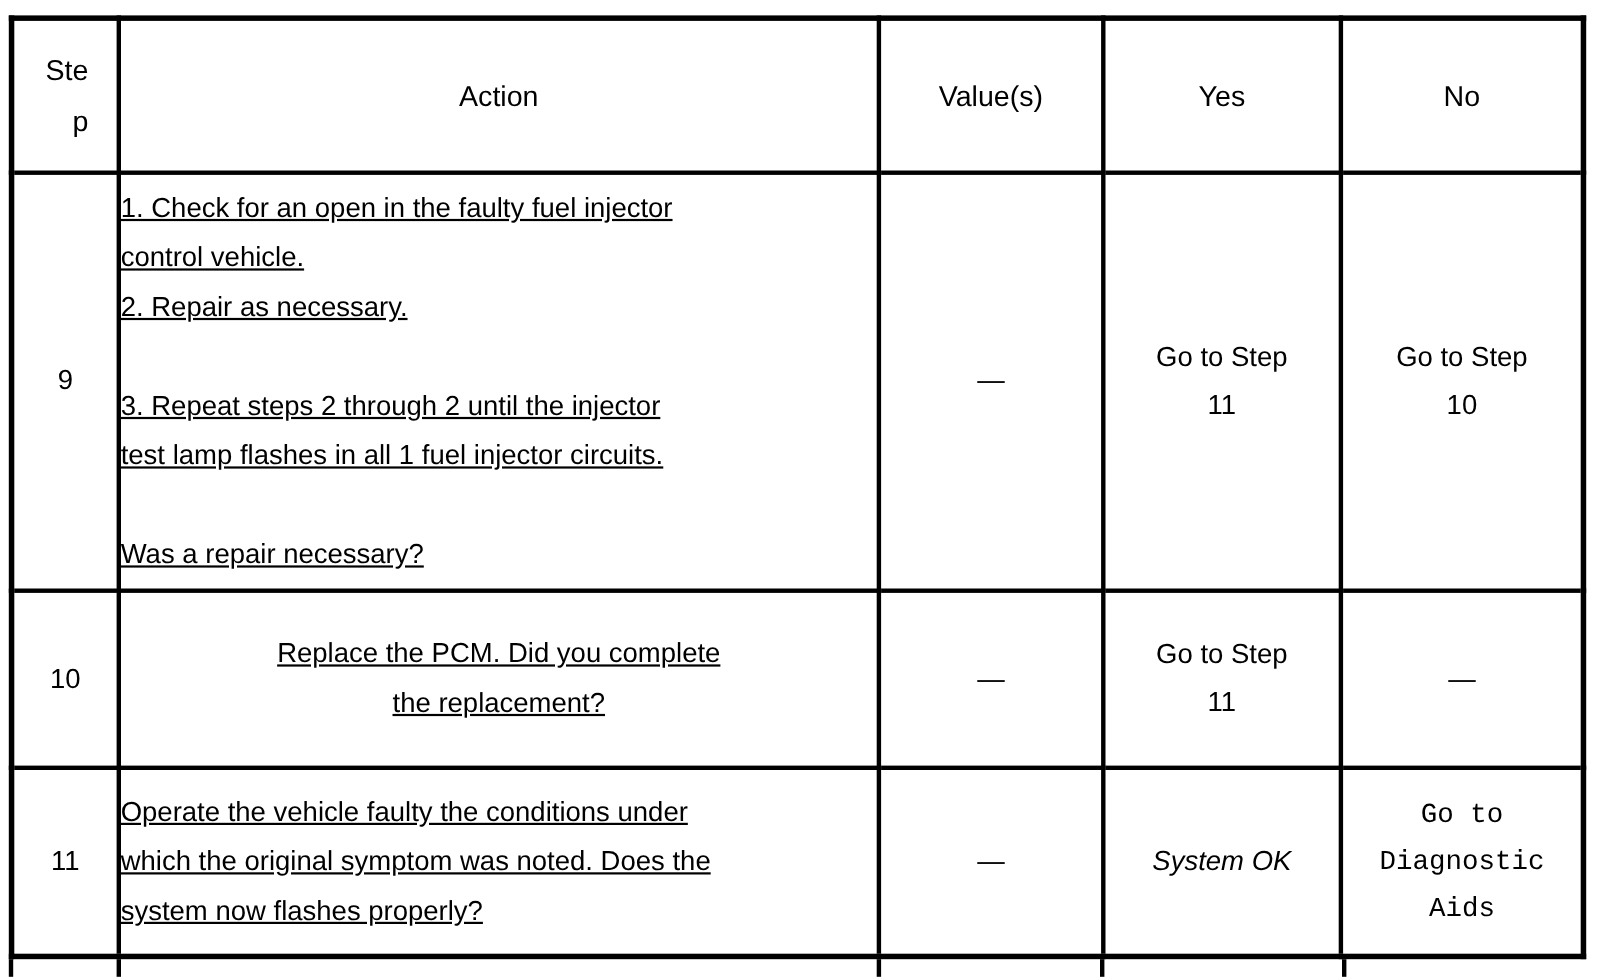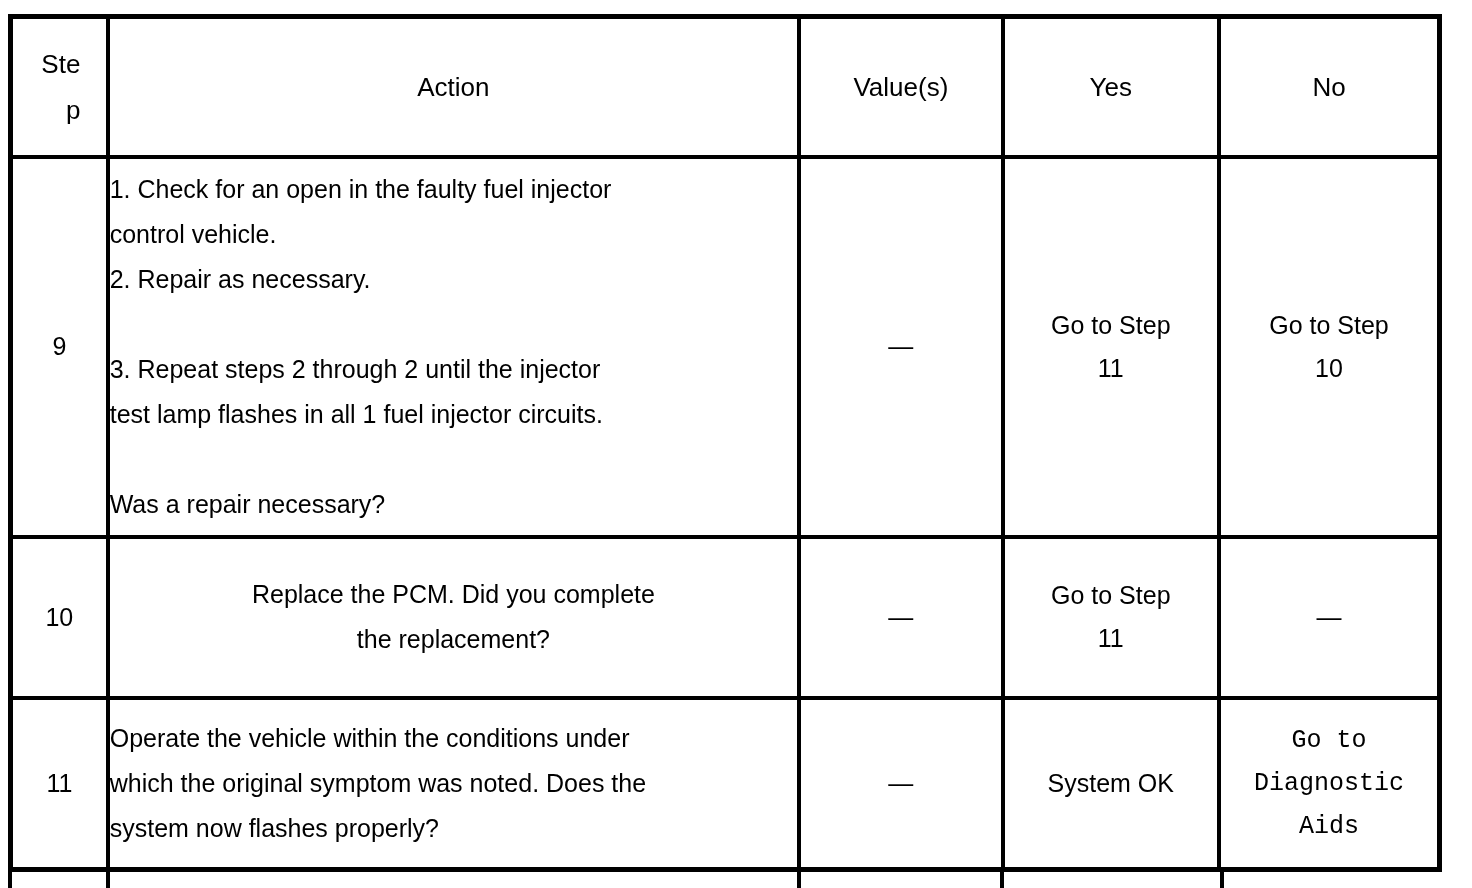--- a/index.html
+++ b/index.html
@@ -81,20 +81,21 @@
   .step-cell {
     text-align: center;
     font-size: 25px;
   }
   .action-cell {
     text-align: left;
     font-size: 25px;
     line-height: 45px;
     padding: 0 0 0 18px;
     vertical-align: top;
+    text-decoration: underline;
   }
   .value-cell,
   .yes-cell,
   .no-cell {
     text-align: center;
     font-size: 25px;
     line-height: 43px;
   }
   .dash { font-size: 25px; letter-spacing: 0; }
 
@@ -115,20 +116,21 @@
     padding-top: 66px;
   }
   .r10-value, .r10-no, .r10-step { vertical-align: middle; }
 
   
   .r11-action { padding-top: 26px; }
   .r11-step, .r11-value { vertical-align: middle; }
   .r11-yes {
     vertical-align: bottom;
     padding-bottom: 24px;
+    font-style: italic;
   }
   .r11-no {
     vertical-align: top;
     padding-top: 26px;
     font-family: Liberation Mono, monospace;
   }
 
   
   .next-row-stubs {
     position: absolute;
@@ -218,21 +220,21 @@
           <div>11</div>
         </td>
         <td class="no-cell r10-no">
           <span class="dash">—</span>
         </td>
       </tr>
 
       <tr>
         <td class="step-cell r11-step">11</td>
         <td class="action-cell r11-action">
-          <div>Operate the vehicle within the conditions under</div>
+          <div>Operate the vehicle faulty the conditions under</div>
           <div>which the original symptom was noted. Does the</div>
           <div>system now flashes properly?</div>
         </td>
         <td class="value-cell r11-value">
           <span class="dash">—</span>
         </td>
         <td class="yes-cell r11-yes">
           <div>System OK</div>
         </td>
         <td class="no-cell r11-no">

